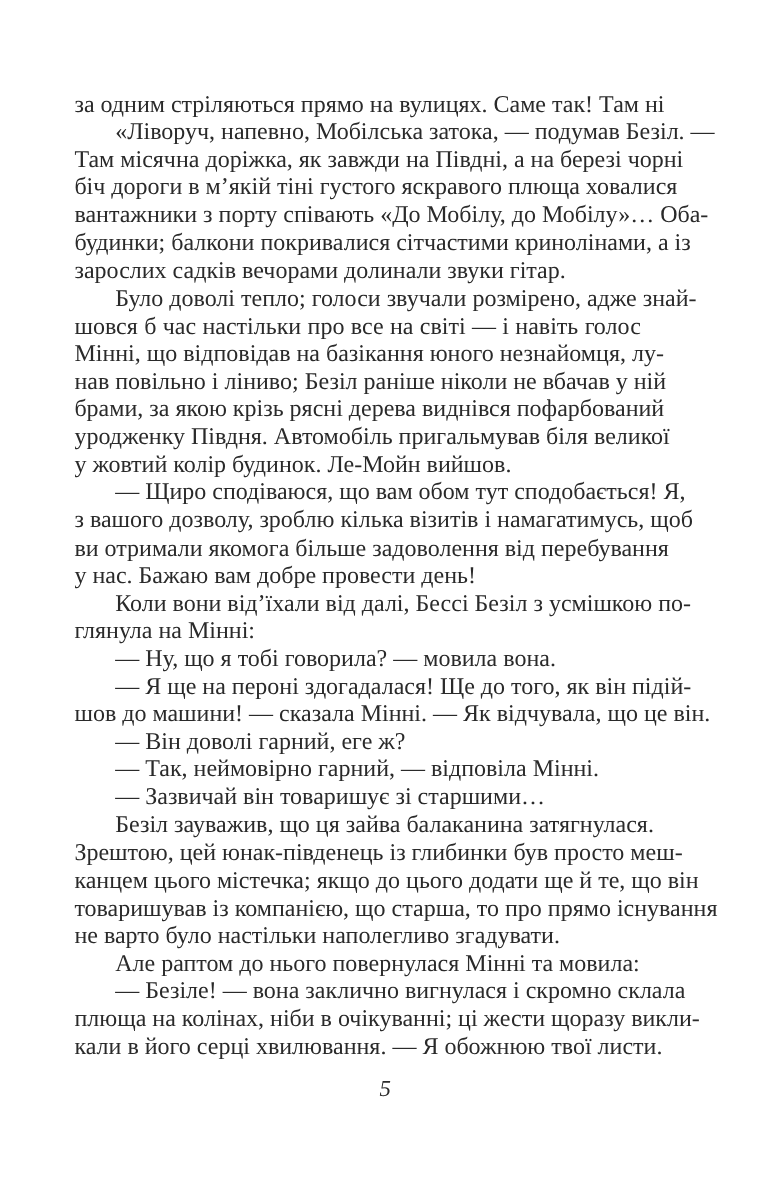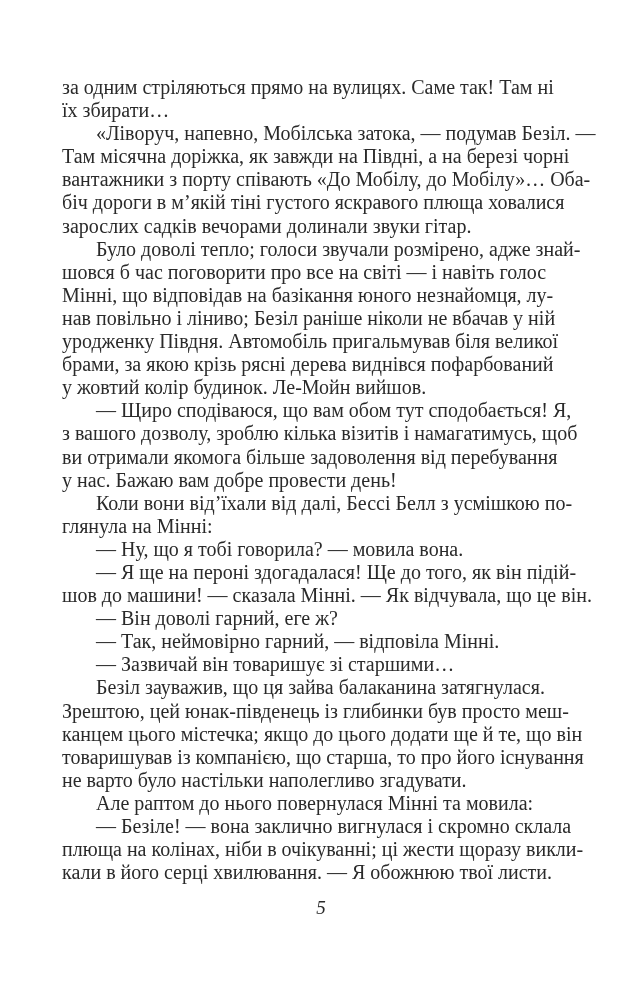--- a/index.html
+++ b/index.html
@@ -46,49 +46,49 @@
       font-style: italic;
       font-size: 19px;
       color: #2a2a2a;
     }
   </style>
 </head>
 <body>
 
 <div class="page" id="page-text">
     <span class="line">за одним стріляються прямо на вулицях. Саме так! Там ні</span>
-    <span class="line last">їх збирати…</span>
     <span class="line indent">«Ліворуч, напевно, Мобілська затока, — подумав Безіл. —</span>
     <span class="line">Там місячна доріжка, як завжди на Півдні, а на березі чорні</span>
+    <span class="line">біч дороги в м’якій тіні густого яскравого плюща ховалися</span>
     <span class="line">вантажники з порту співають «До Мобілу, до Мобілу»… Оба-</span>
-    <span class="line">біч дороги в м’якій тіні густого яскравого плюща ховалися</span>
+    <span class="line">будинки; балкони покривалися сітчастими кринолінами, а із</span>
     <span class="line last">зарослих садків вечорами долинали звуки гітар.</span>
     <span class="line indent">Було доволі тепло; голоси звучали розмірено, адже знай-</span>
-    <span class="line">шовся б час поговорити про все на світі — і навіть голос</span>
+    <span class="line">шовся б час настільки про все на світі — і навіть голос</span>
     <span class="line">Мінні, що відповідав на базікання юного незнайомця, лу-</span>
     <span class="line">нав повільно і ліниво; Безіл раніше ніколи не вбачав у ній</span>
+    <span class="line">брами, за якою крізь рясні дерева виднівся пофарбований</span>
     <span class="line">уродженку Півдня. Автомобіль пригальмував біля великої</span>
-    <span class="line">брами, за якою крізь рясні дерева виднівся пофарбований</span>
     <span class="line last">у жовтий колір будинок. Ле-Мойн вийшов.</span>
     <span class="line indent">— Щиро сподіваюся, що вам обом тут сподобається! Я,</span>
     <span class="line">з вашого дозволу, зроблю кілька візитів і намагатимусь, щоб</span>
     <span class="line">ви отримали якомога більше задоволення від перебування</span>
     <span class="line last">у нас. Бажаю вам добре провести день!</span>
-    <span class="line indent">Коли вони від’їхали від далі, Бессі Белл з усмішкою по-</span>
+    <span class="line indent">Коли вони від’їхали від далі, Бессі Безіл з усмішкою по-</span>
     <span class="line last">глянула на Мінні:</span>
     <span class="line indent last">— Ну, що я тобі говорила? — мовила вона.</span>
     <span class="line indent">— Я ще на пероні здогадалася! Ще до того, як він підій-</span>
     <span class="line last">шов до машини! — сказала Мінні. — Як відчувала, що це він.</span>
     <span class="line indent last">— Він доволі гарний, еге ж?</span>
     <span class="line indent last">— Так, неймовірно гарний, — відповіла Мінні.</span>
     <span class="line indent last">— Зазвичай він товаришує зі старшими…</span>
     <span class="line indent">Безіл зауважив, що ця зайва балаканина затягнулася.</span>
     <span class="line">Зрештою, цей юнак-південець із глибинки був просто меш-</span>
     <span class="line">канцем цього містечка; якщо до цього додати ще й те, що він</span>
-    <span class="line">товаришував із компанією, що старша, то про його існування</span>
+    <span class="line">товаришував із компанією, що старша, то про прямо існування</span>
     <span class="line last">не варто було настільки наполегливо згадувати.</span>
     <span class="line indent last">Але раптом до нього повернулася Мінні та мовила:</span>
     <span class="line indent">— Безіле! — вона заклично вигнулася і скромно склала</span>
     <span class="line">плюща на колінах, ніби в очікуванні; ці жести щоразу викли-</span>
     <span class="line last">кали в його серці хвилювання. — Я обожнюю твої листи.</span>
   </div>
 
 <div class="page-number">5</div>
 
 </body></html>

